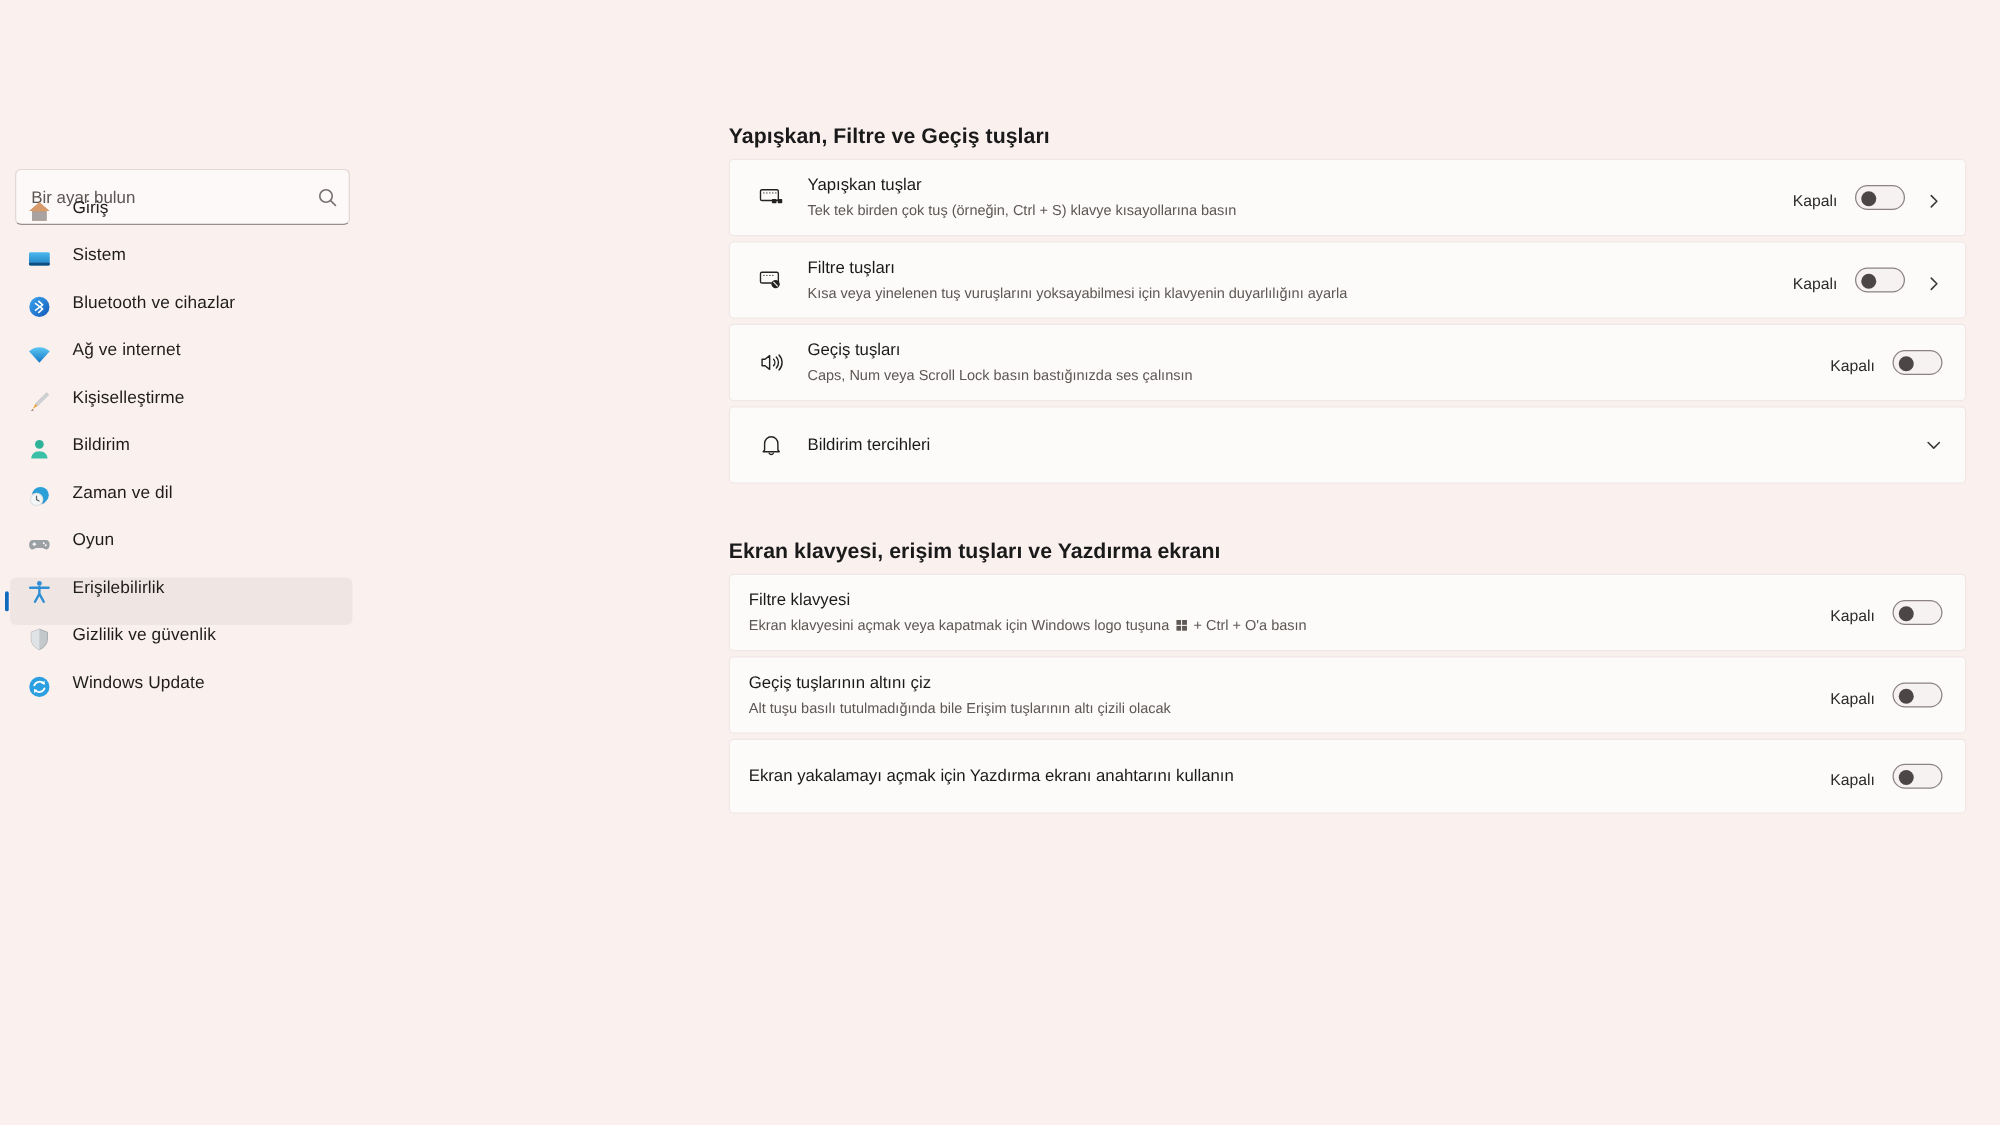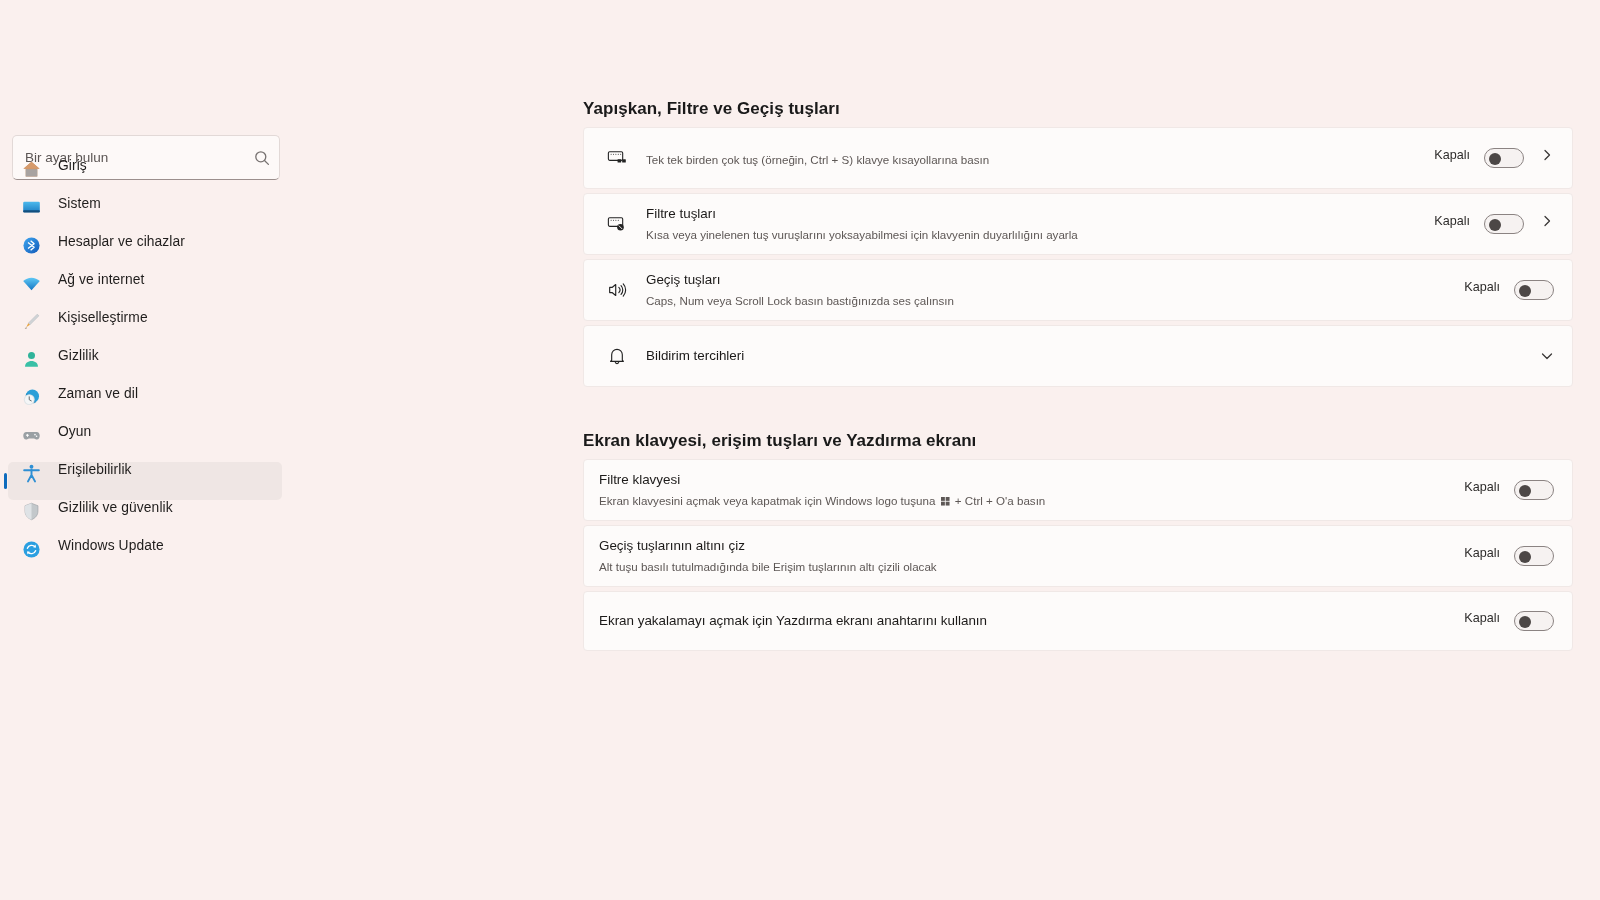--- a/index.html
+++ b/index.html
@@ -83,21 +83,21 @@
   .card-ico {
     width: 46px; flex: 0 0 46px;
     display: flex; align-items: center; justify-content: center;
     margin-left: 10px;
     color: #232323;
   }
   .card-text { flex: 1; padding-left: 6px; }
   .card.noleft .card-text { padding-left: 15px; }
   .card-title { font-size: 13.4px; color: #1c1a19; line-height: 1.35; }
   .card-desc { font-size: 11.6px; color: #5d5755; line-height: 1.45; margin-top: 4px; }
-  .card-right { display: flex; align-items: flex-start; gap: 14px; flex: 0 0 auto; }
+  .card-right { display: flex; align-items: flex-end; gap: 14px; flex: 0 0 auto; }
   .state-label { font-size: 12.6px; color: #2e2c2b; }
 
   .toggle {
     width: 40px; height: 20px; border-radius: 10px;
     background: #f6f2f1; border: 1px solid #8b8382;
     position: relative; flex: 0 0 auto; cursor: pointer;
   }
   .toggle .knob {
     position: absolute; top: 4px; left: 4px;
     width: 12px; height: 12px; border-radius: 50%;
@@ -168,21 +168,21 @@
             <defs>
                 <linearGradient id="g-bt" x1="0" y1="0" x2="1" y2="1">
               <stop offset="0" stop-color="#3ea6f0"></stop>
                   <stop offset="1" stop-color="#1159b8"></stop>
             </linearGradient>
               </defs>
             <circle cx="12" cy="12" r="9.2" fill="url(#g-bt)"></circle>
             <path d="M11 6.5l4 3.6-7 5.4M11 17.5l4-3.6-7-5.4" stroke="#fff" stroke-width="1.5" fill="none" stroke-linejoin="round"></path>
           </svg>
         </span>
-        <span class="nav-label">Hesaplar ve cihazlar</span>
+        <span class="nav-label">Bluetooth ve cihazlar</span>
       </div>
 
       <div class="nav-item">
         <span class="nav-ico">
           <svg viewBox="0 0 24 24" width="21" height="21">
             <defs>
                 <linearGradient id="g-wf" x1="0" y1="0" x2="0" y2="1">
               <stop offset="0" stop-color="#5fc8f5"></stop>
                   <stop offset="1" stop-color="#1477c4"></stop>
             </linearGradient>
@@ -205,21 +205,21 @@
       </div>
 
 
       <div class="nav-item">
         <span class="nav-ico">
           <svg viewBox="0 0 24 24" width="21" height="21">
             <circle cx="12" cy="7.4" r="4" fill="#2fb39a"></circle>
             <path d="M4.6 20.4c0-4.1 3.3-6.6 7.4-6.6s7.4 2.5 7.4 6.6z" fill="#39c0a6"></path>
           </svg>
         </span>
-        <span class="nav-label">Gizlilik</span>
+        <span class="nav-label">Bildirim</span>
       </div>
 
       <div class="nav-item">
         <span class="nav-ico">
           <svg viewBox="0 0 24 24" width="21" height="21">
             <circle cx="13" cy="10.5" r="7.6" fill="#2b9fd8"></circle>
             <path d="M6.6 6.8a7.6 7.6 0 0 0 10.8 10.5" fill="#1c7bb0" opacity=".55"></path>
             <circle cx="9.4" cy="14.4" r="6.2" fill="#dfe4e7"></circle>
             <circle cx="9.4" cy="14.4" r="5" fill="#f4f6f7"></circle>
             <path d="M9.4 11.2v3.3l2.3 1.3" stroke="#5c6468" stroke-width="1.1" fill="none" stroke-linecap="round"></path>
@@ -290,20 +290,21 @@
               <circle cx="5.6" cy="8" r=".55" fill="#232323" stroke="none"></circle>
               <circle cx="8.2" cy="8" r=".55" fill="#232323" stroke="none"></circle>
               <circle cx="10.8" cy="8" r=".55" fill="#232323" stroke="none"></circle>
               <circle cx="13.4" cy="8" r=".55" fill="#232323" stroke="none"></circle>
               <circle cx="16" cy="8" r=".55" fill="#232323" stroke="none"></circle>
               <rect x="12.6" y="13.4" width="4" height="3.6" rx=".6" fill="#232323" stroke="none"></rect>
               <rect x="17.6" y="13.4" width="4" height="3.6" rx=".6" fill="#232323" stroke="none"></rect>
             </svg>
           </div>
           <div class="card-text">
+            <div class="card-title">Yapışkan tuşlar</div>
             <div class="card-desc">Tek tek birden çok tuş (örneğin, Ctrl + S) klavye kısayollarına basın</div>
           </div>
           <div class="card-right">
             <span class="state-label">Kapalı</span>
             <div class="toggle">
                 <span class="knob"></span>
               </div>
             <span class="chev">
               <svg viewBox="0 0 14 14" fill="none" stroke="#3a3736" stroke-width="1.25" stroke-linecap="round" stroke-linejoin="round">
                   <polyline points="5,2.5 9.5,7 5,11.5"></polyline>

